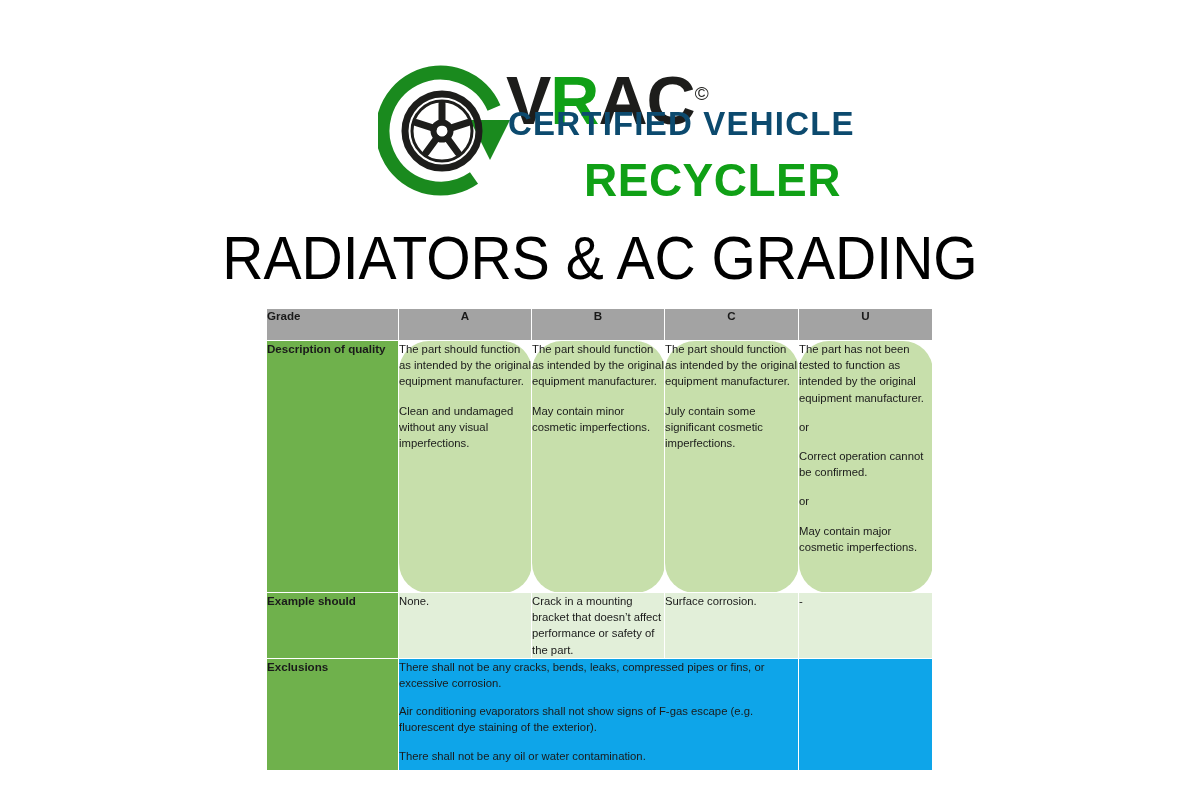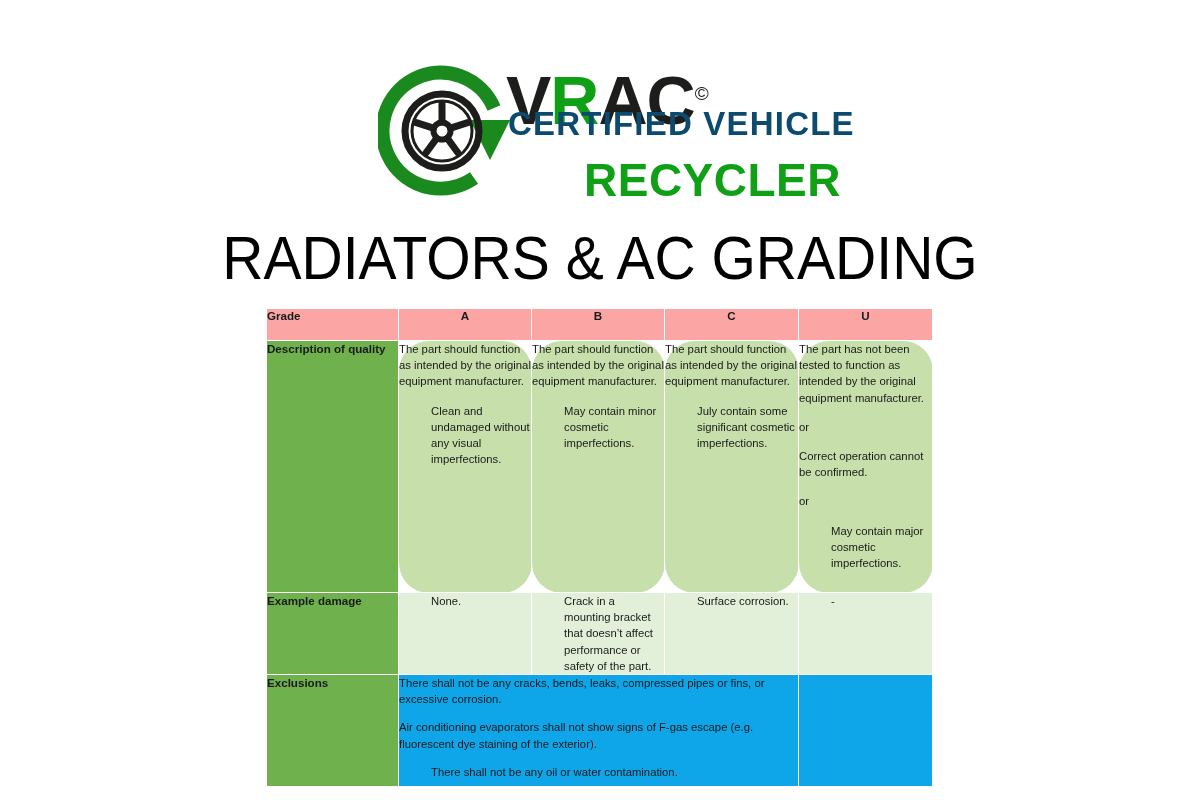--- a/index.html
+++ b/index.html
@@ -106,21 +106,21 @@
     padding: 0;
     vertical-align: top;
   }
   col.c-label { width: 132px; }
   col.c-a     { width: 133px; }
   col.c-b     { width: 133px; }
   col.c-c     { width: 134px; }
   col.c-u     { width: 134px; }
 
   thead th {
-    background: #fca5a5;
+    background: #a3a3a3;
     height: 32px;
     font-weight: bold;
     font-size: 11.6px;
     color: #1a1a1a;
     vertical-align: middle;
   }
   th.head-label { text-align: left; padding-left: 9px; }
   th.head-grade { text-align: center; }
 
   td.row-label {
@@ -130,21 +130,21 @@
     color: #1a1a1a;
     vertical-align: middle;
     padding: 0 8px 0 9px;
     line-height: 15px;
   }
   td.cell {
     padding: 8px 8px 8px 8px;
     line-height: 16.2px;
   }
   td.cell p { margin: 0 0 13px 0; }
-  td.cell p:last-child { margin-bottom: 0; margin-left: 32px; }
+  td.cell p:last-child { margin-bottom: 0; }
 
   
   tr.row-desc td.cell   { background: #C7DFAB; height: 252px; border-radius: 30px; }
   tr.row-ex   td.cell   { background: #E2EFD9; height: 64px; }
   tr.row-excl td.cell   { background: #0ea5e9; height: 112px; }
 
   td.cell-mid { vertical-align: middle; }
   td.cell-empty { background: #C7DFAB; }
   td.wide p { margin-bottom: 12px; }
 </style>
@@ -230,21 +230,21 @@
         <td class="cell">
           <p>The part has not been tested to function as intended by the original equipment manufacturer.</p>
           <p>or</p>
           <p>Correct operation cannot be confirmed.</p>
           <p>or</p>
           <p>May contain major cosmetic imperfections.</p>
         </td>
       </tr>
 
       <tr class="row-ex">
-        <td class="row-label">Example damage</td>
+        <td class="row-label">Example should</td>
         <td class="cell cell-mid">
           <p>None.</p>
         </td>
         <td class="cell">
           <p>Crack in a mounting bracket that doesn’t affect performance or safety of the part.</p>
         </td>
         <td class="cell">
           <p>Surface corrosion.</p>
         </td>
         <td class="cell">

